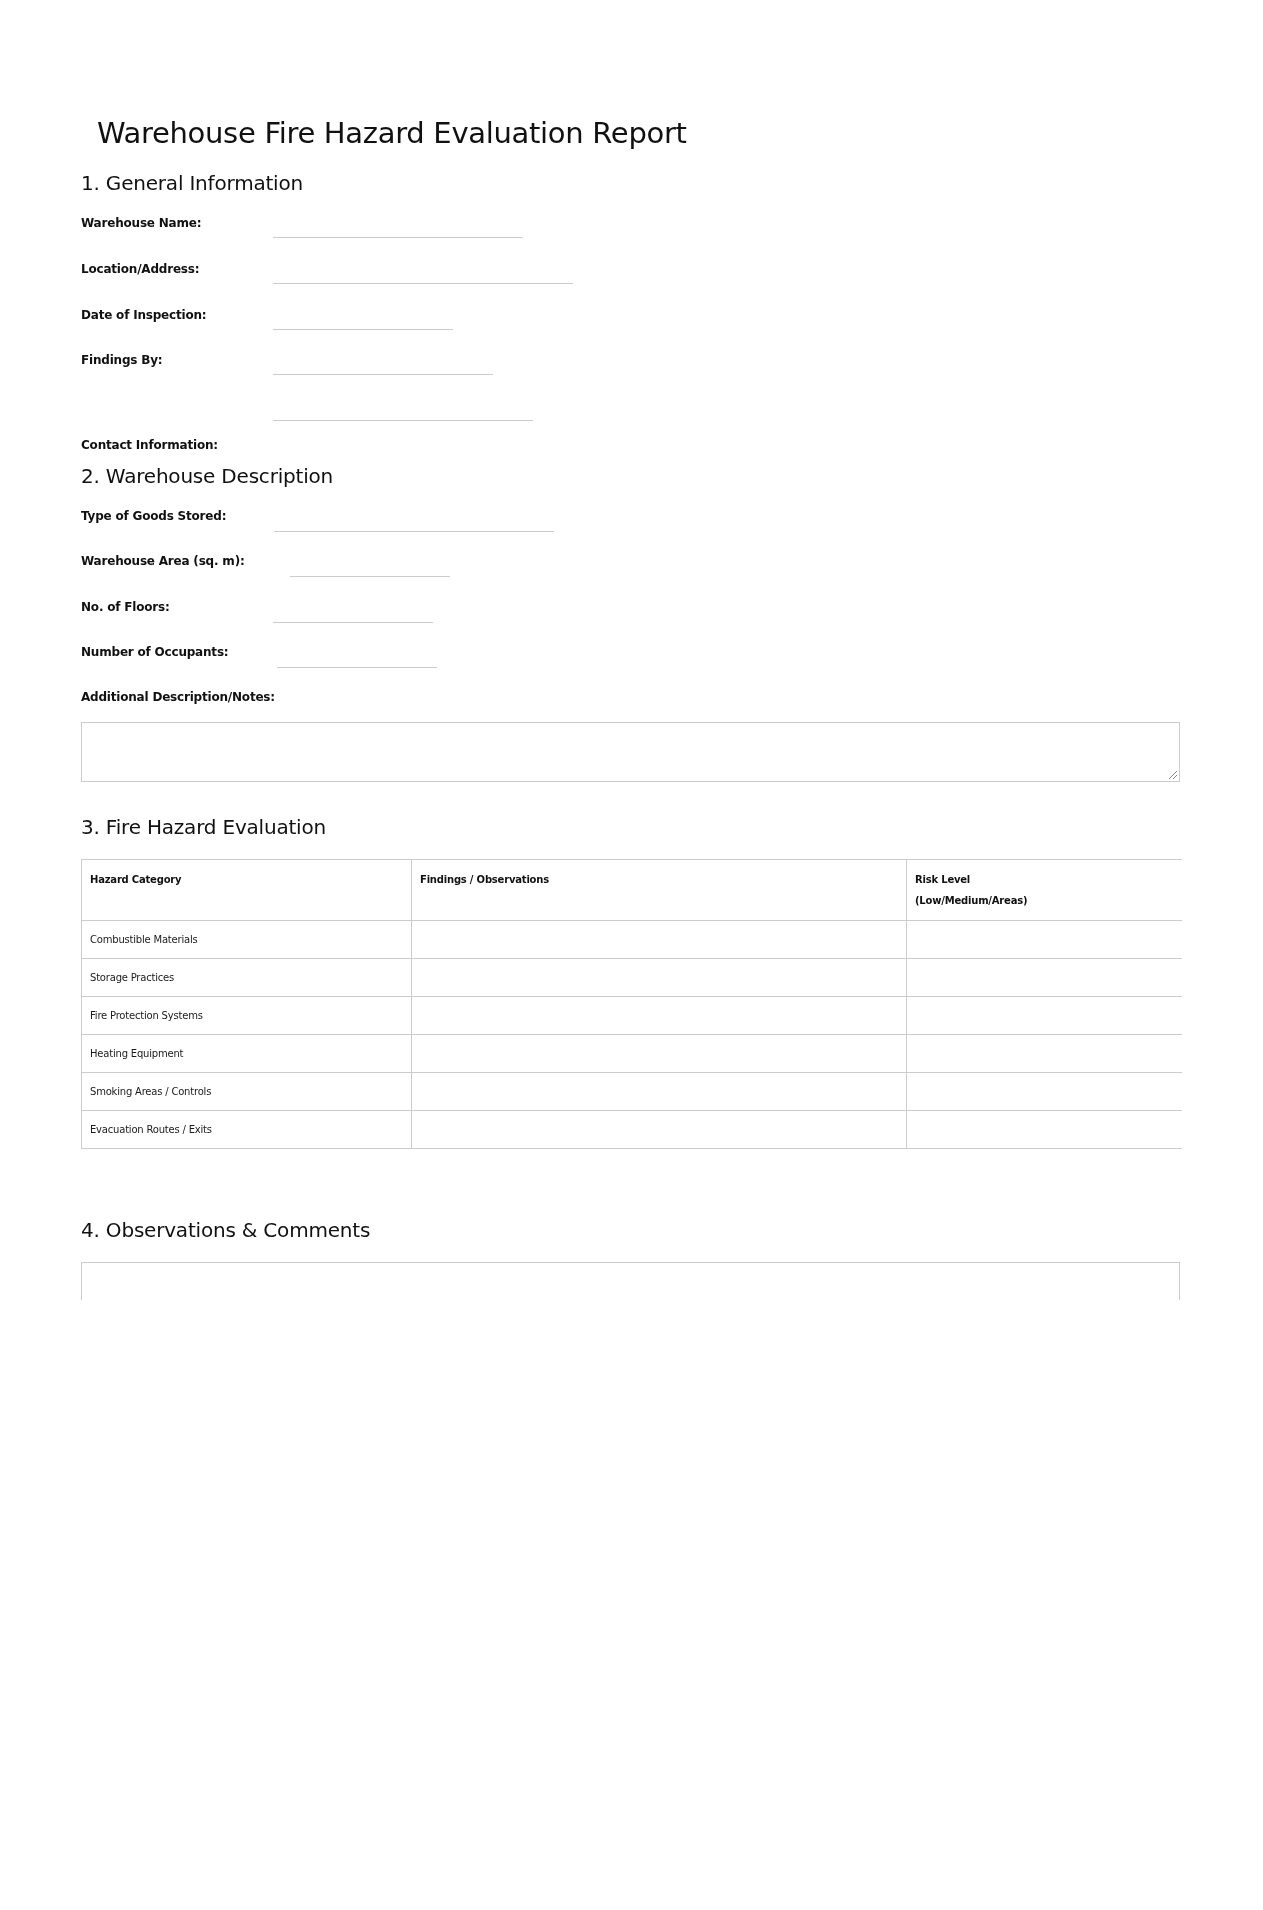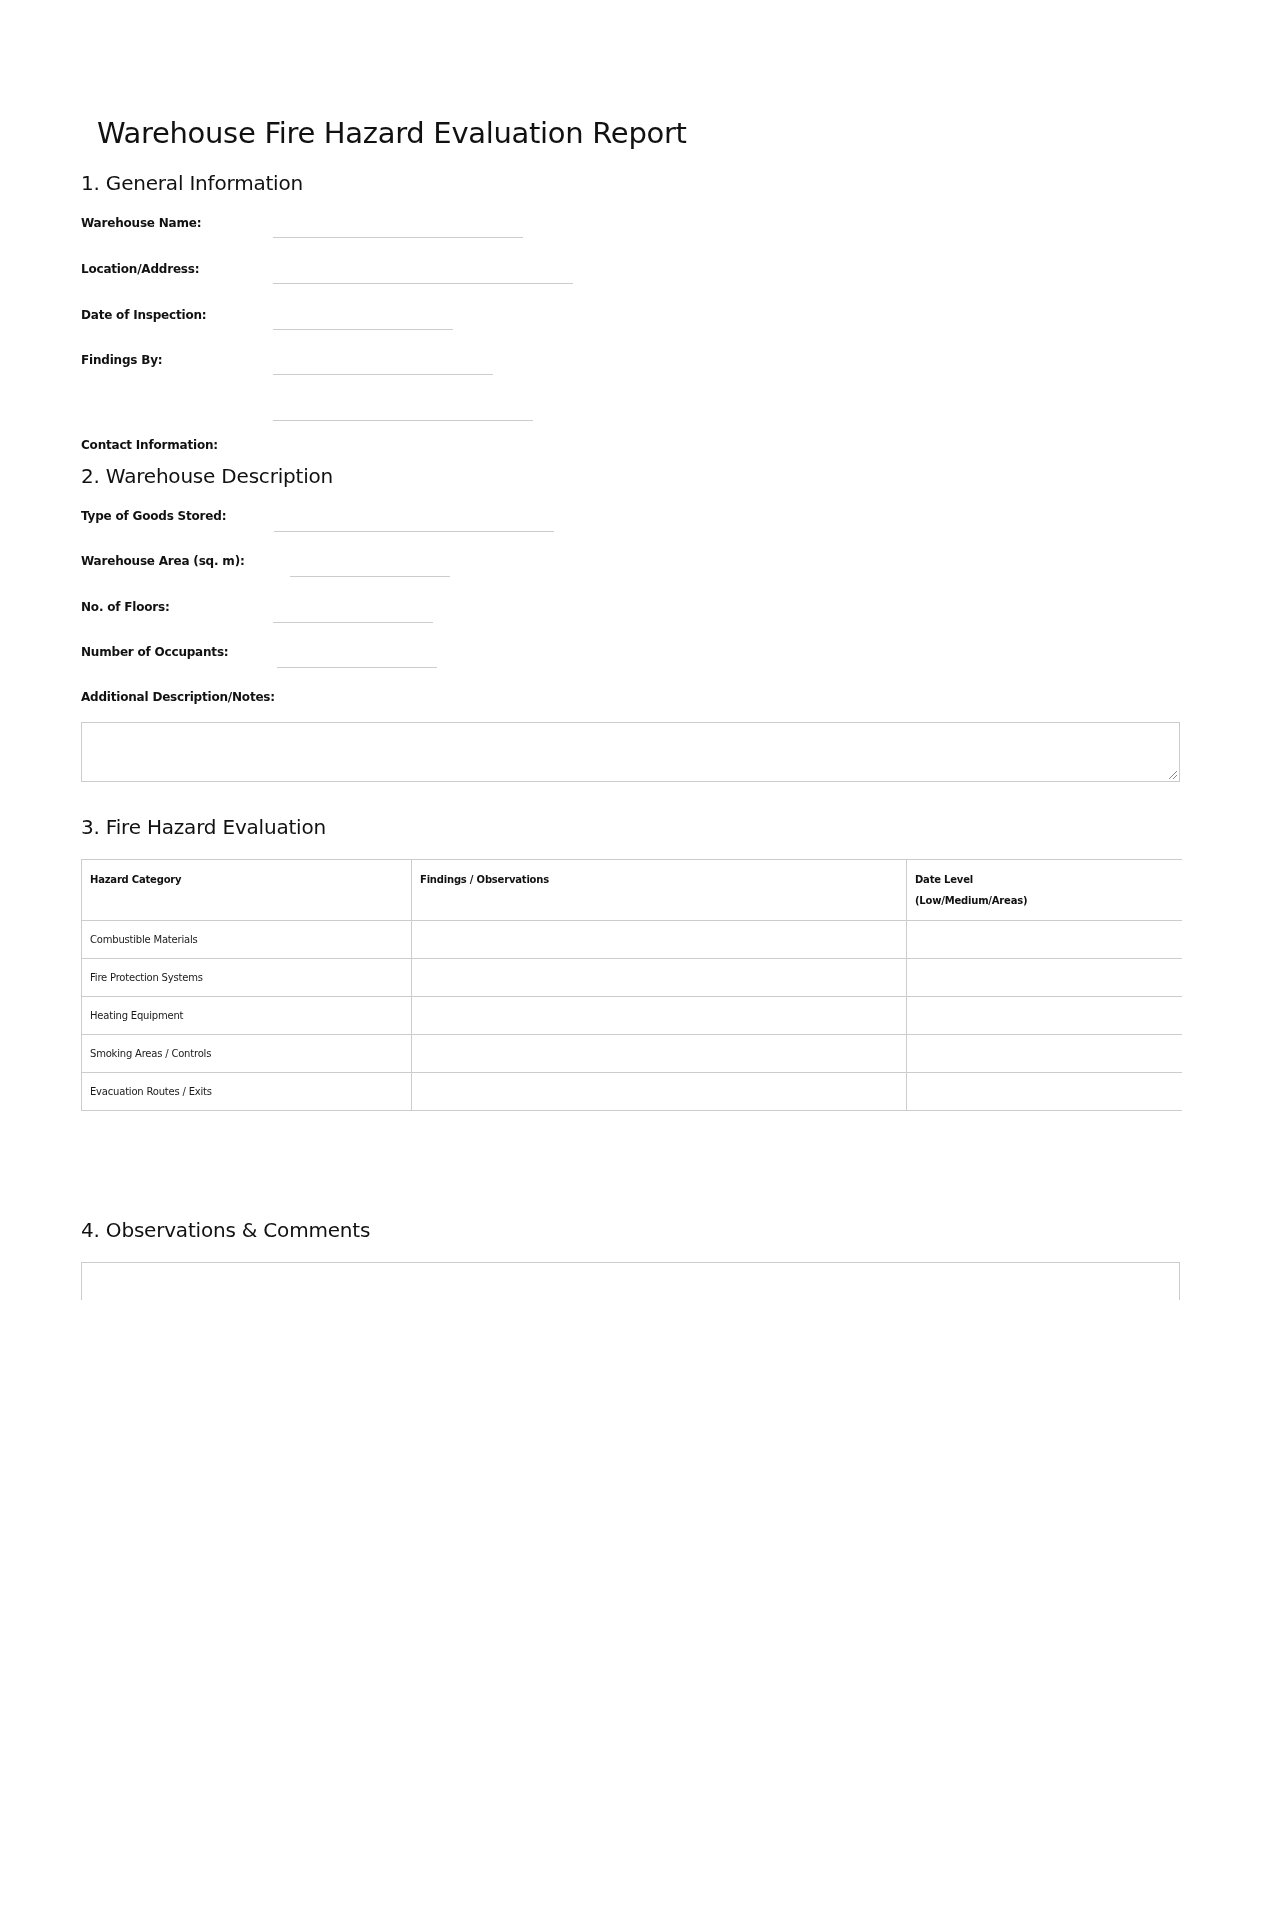--- a/index.html
+++ b/index.html
@@ -86,26 +86,31 @@
   <table class="hazard">
     <colgroup>
       <col style="width:330px;">
       <col style="width:495px;">
       <col style="width:276px;">
     </colgroup>
     <thead>
       <tr>
         <th>Hazard Category</th>
         <th>Findings / Observations</th>
-        <th><span>Date Level</span><br><span>(Low/Medium/Areas)</span></th>
+        <th><span>Risk Level</span><br><span>(Low/Medium/Areas)</span></th>
       </tr>
     </thead>
     <tbody>
       <tr>
         <td>Combustible Materials</td>
+        <td></td>
+        <td></td>
+      </tr>
+      <tr>
+        <td>Storage Practices</td>
         <td></td>
         <td></td>
       </tr>
       <tr>
         <td>Fire Protection Systems</td>
         <td></td>
         <td></td>
       </tr>
       <tr>
         <td>Heating Equipment</td>

